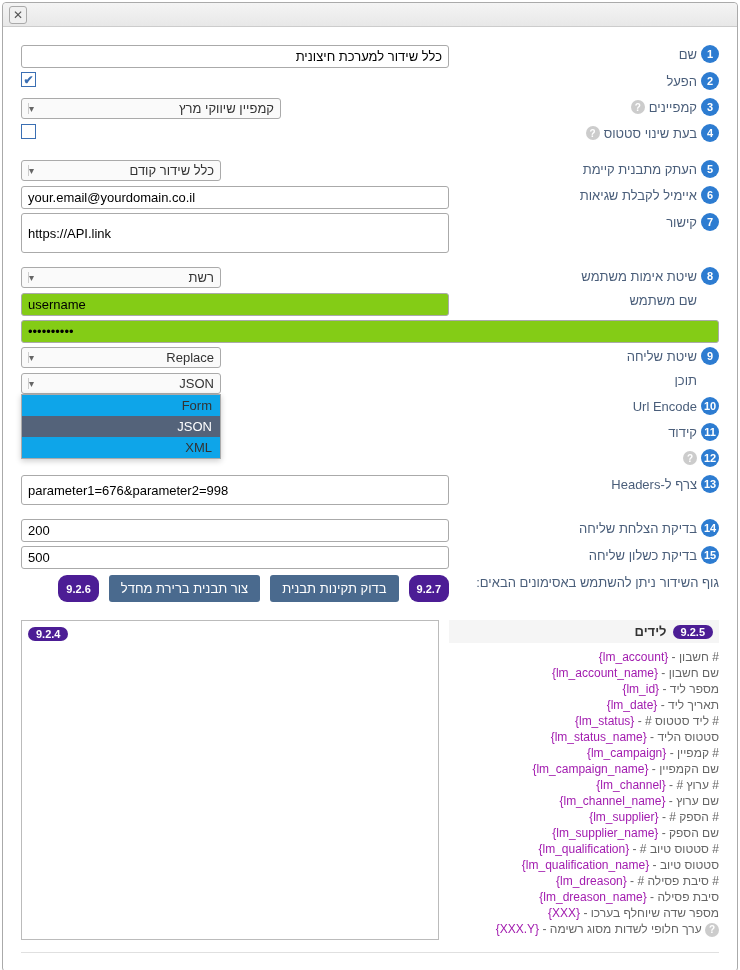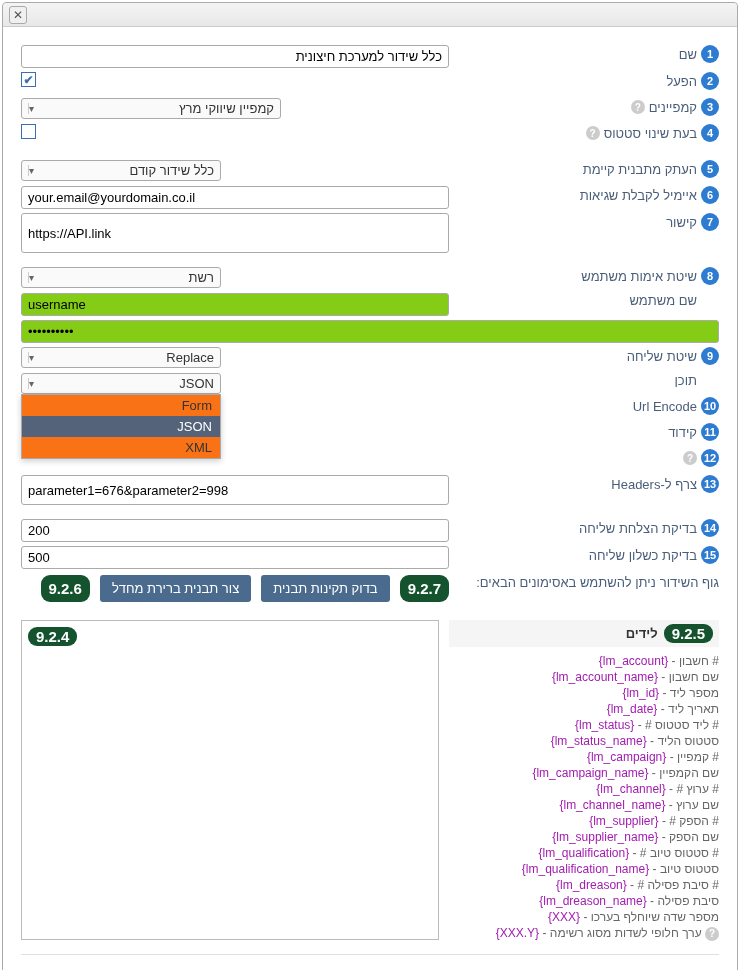--- a/index.html
+++ b/index.html
@@ -67,25 +67,25 @@
   border-radius: 50%;
   width: 18px; height: 18px;
   display: inline-flex;
   align-items: center;
   justify-content: center;
   font-size: 11px;
   font-weight: bold;
   flex-shrink: 0;
 }
 .sub-badge {
-  background: #14532d;
+  background: #4c1d95;
   color: #fff;
   border-radius: 9px;
   padding: 1px 8px;
-  font-size: 15px;
+  font-size: 11px;
   font-weight: bold;
   display: inline-flex;
   align-items: center;
   justify-content: center;
 }
 .label-text { color: #4a5e7a; font-size: 13px; }
 .help-icon {
   width: 14px; height: 14px;
   border-radius: 50%;
   background: #ccc;
@@ -129,21 +129,21 @@
   border: 1px solid #3b6fb3;
   display: inline-flex;
   align-items: center;
   justify-content: center;
   color: #3b6fb3;
   font-size: 12px;
   font-weight: bold;
   background: #fff;
 }
 .dropdown-open {
-  background: #f97316;
+  background: #0ea5e9;
   border: 1px solid #aaa;
   box-shadow: 0 2px 6px rgba(0,0,0,0.2);
   width: 200px;
 }
 .dropdown-open .opt {
   padding: 3px 8px;
   direction: ltr;
   text-align: right;
 }
 .dropdown-open .opt.sel {

